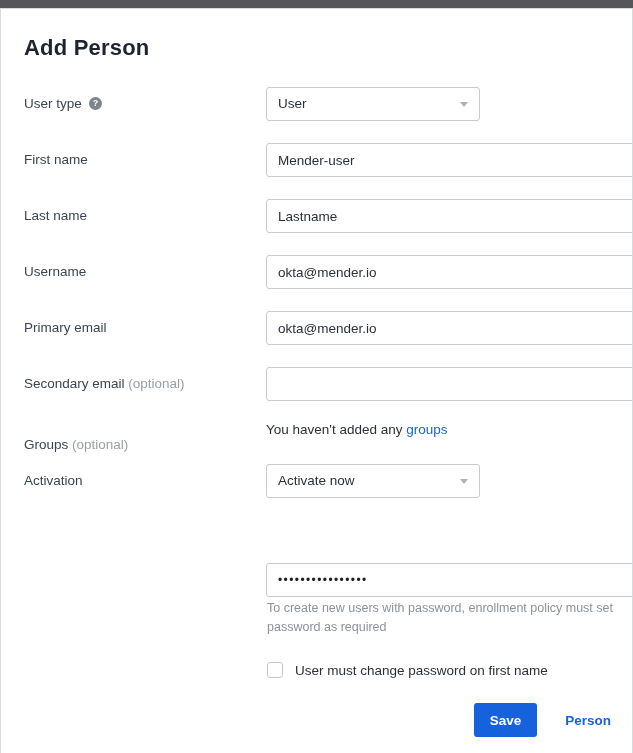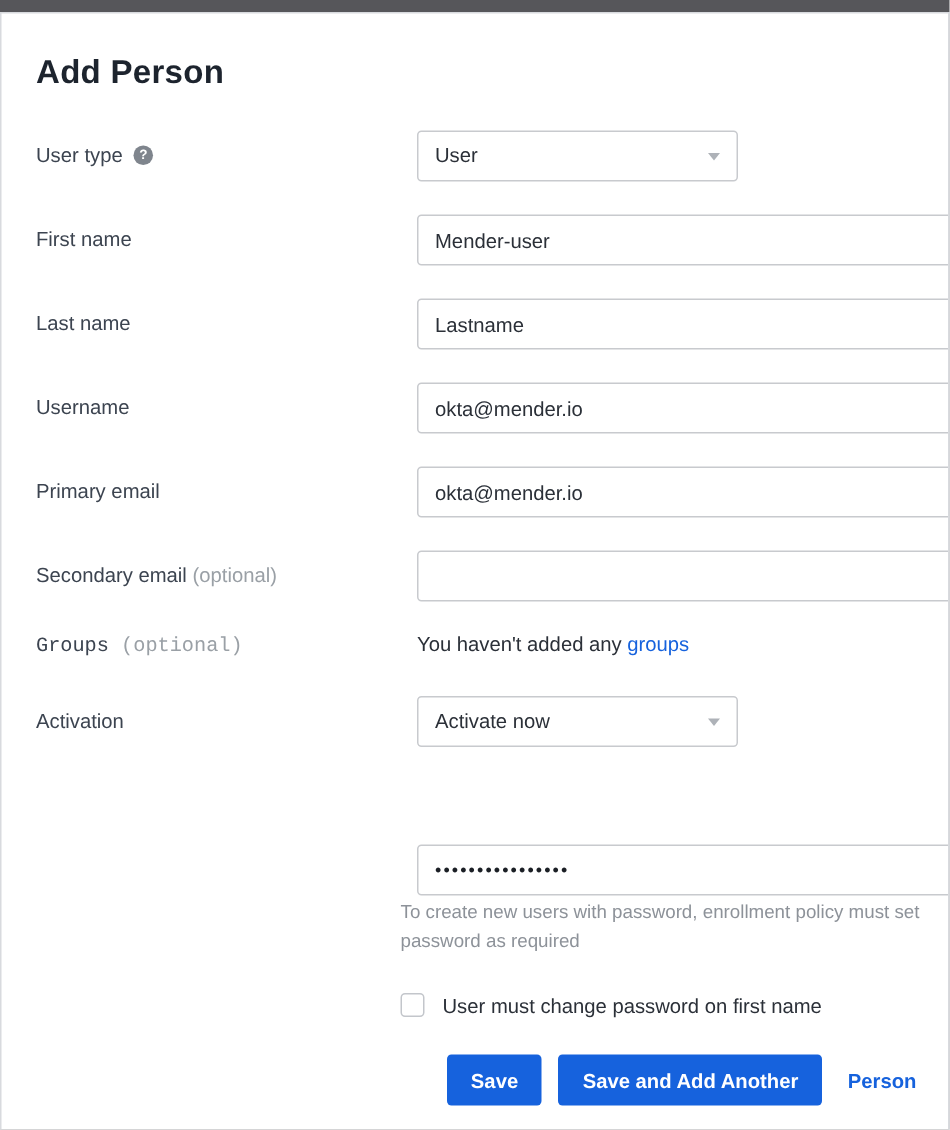--- a/index.html
+++ b/index.html
@@ -50,21 +50,21 @@
     color: #3c4450;
     white-space: nowrap;
     line-height: 18px;
   }
   .field-label .optional {
     color: #9aa0a6;
   }
 
   .ctrl-col {
     position: absolute;
-    left: 277px;
+    left: 265px;
   }
 
   
   .text-input {
     box-sizing: border-box;
     width: 384px;
     height: 34px;
     border: 1px solid #c8cace;
     border-radius: 3px;
     background: #ffffff;
@@ -277,21 +277,21 @@
     <span class="field-label" style="top:8px;">
       <span>Secondary email</span>
       <span class="optional">(optional)</span>
     </span>
     <div class="ctrl-col">
       <input class="text-input" type="text" value="" style="">
     </div>
   </div>
 
   <div class="form-row" style="top:412px;">
-    <span class="field-label" style="top:2px;font-family:Liberation Mono, monospace;">
+    <span class="field-label" style="top:15px;">
       <span>Groups</span>
       <span class="optional">(optional)</span>
     </span>
     <div class="ctrl-col static-text">
       <span>You haven't added any</span>
       <a class="inline-link" href="#">groups</a>
     </div>
   </div>
 
   <div class="form-row" style="top:455px;">
@@ -314,17 +314,16 @@
   <div class="helper-text" style="top:590px;">To create new users with password, enrollment policy must set password as required</div>
 
   <div class="check-row" style="top:653px;">
     <span class="checkbox off"></span>
     <span class="check-label">User must change password on first name</span>
   </div>
 
   <div id="button-bar">
     <button class="btn-primary">Save</button>
     <span class="btn-gap"></span>
-    <button class="btn-primary">Save and Add Another</button>
     <button class="btn-link">Person</button>
   </div>
 
 </div>
 
 </body></html>

